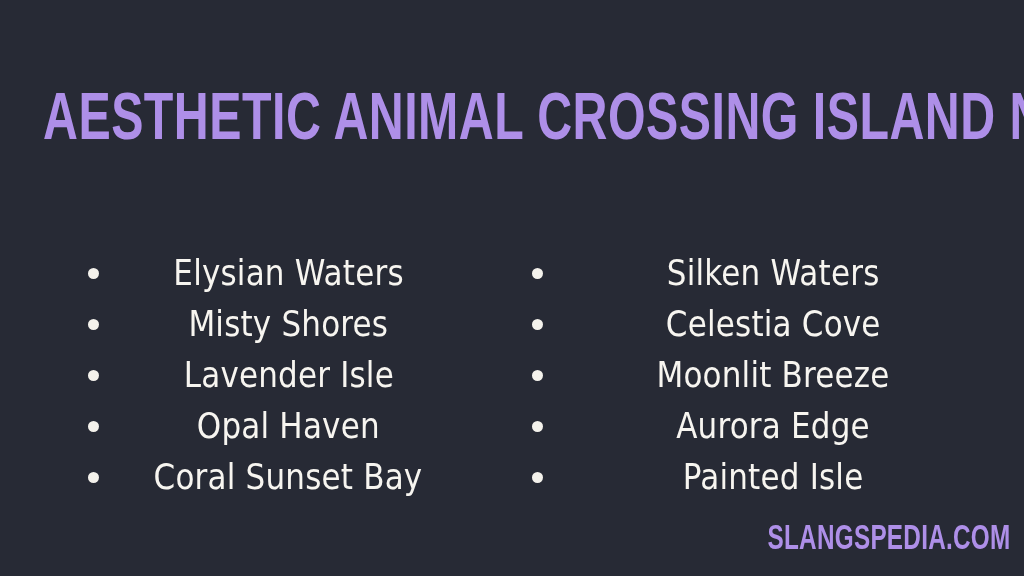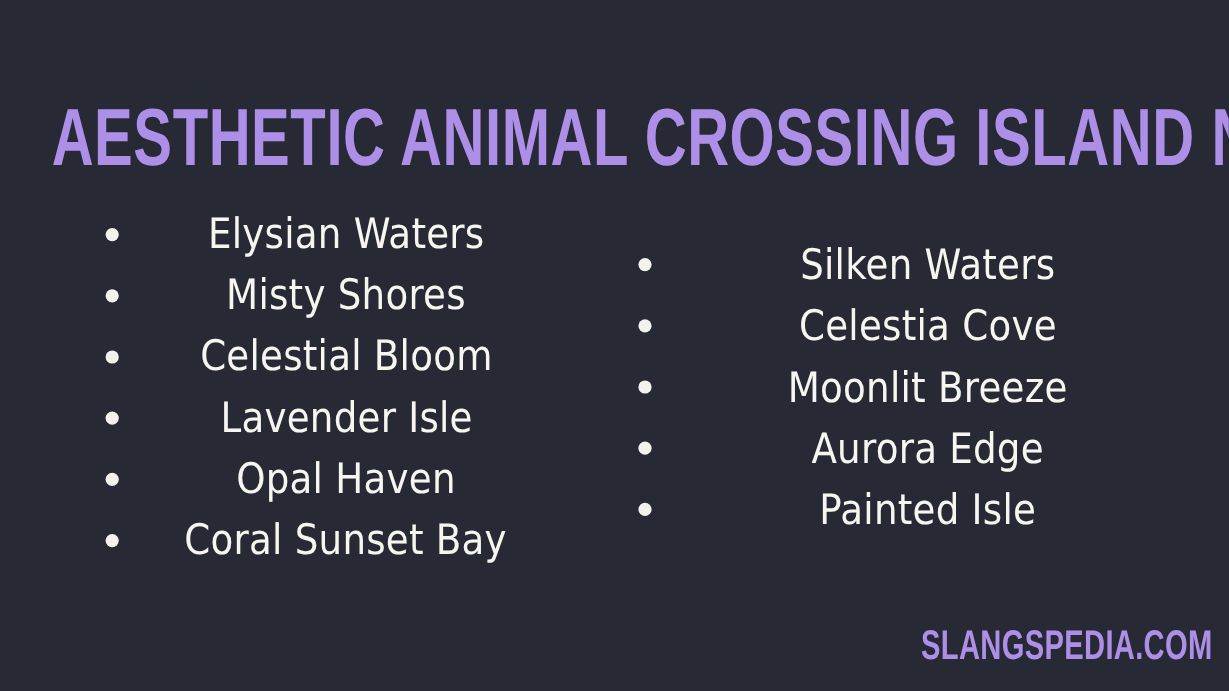--- a/index.html
+++ b/index.html
@@ -48,21 +48,21 @@
 
   
   #lists {
     position: absolute;
     left: 0;
     top: 142px;
     width: 995px;
     height: 360px;
     display: flex;
     flex-direction: row;
-    align-items: center;
+    align-items: flex-end;
   }
 
   .column {
     box-sizing: border-box;
     display: flex;
     flex-direction: column;
   }
 
   #column-left {
     width: 512px;
@@ -153,24 +153,20 @@
           <li class="list-item">
             <span class="bullet"></span>
             <span class="item-label">Elysian Waters</span>
           </li>
           <li class="list-item">
             <span class="bullet"></span>
             <span class="item-label">Misty Shores</span>
           </li>
           <li class="list-item">
             <span class="bullet"></span>
-            <span class="item-label">Celestial Bloom</span>
-          </li>
-          <li class="list-item">
-            <span class="bullet"></span>
             <span class="item-label">Lavender Isle</span>
           </li>
           <li class="list-item">
             <span class="bullet"></span>
             <span class="item-label">Opal Haven</span>
           </li>
           <li class="list-item">
             <span class="bullet"></span>
             <span class="item-label">Coral Sunset Bay</span>
           </li>

